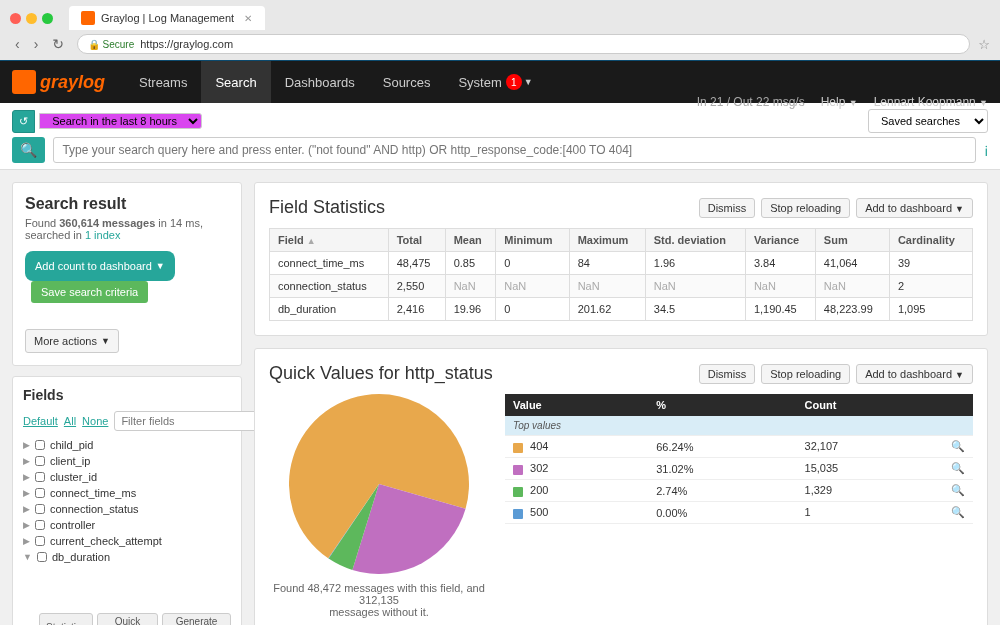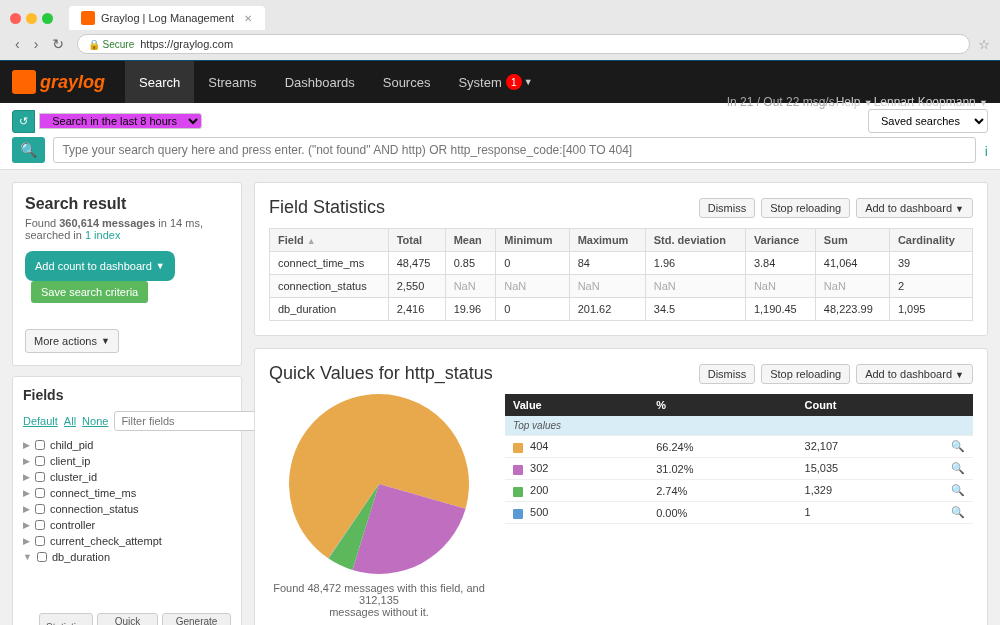--- a/index.html
+++ b/index.html
@@ -26,21 +26,21 @@
     .address-actions { display: flex; gap: 6px; align-items: center; color: #888; font-size: 13px; }
 
     
     .app-nav { background: #1a1a1a; display: flex; align-items: center; padding: 0 12px; height: 42px; }
     .logo { color: #ff6600; font-size: 18px; font-weight: bold; font-style: italic; margin-right: 20px; display: flex; align-items: center; gap: 4px; }
     .logo-box { width: 24px; height: 24px; background: #ff6600; border-radius: 3px; }
     .nav-items { display: flex; gap: 0; }
     .nav-item { color: #ccc; padding: 0 14px; height: 42px; display: flex; align-items: center; font-size: 13px; cursor: pointer; text-decoration: none; }
     .nav-item.active { background: #333; color: white; }
     .nav-badge { background: red; color: white; border-radius: 50%; width: 16px; height: 16px; display: flex; align-items: center; justify-content: center; font-size: 10px; margin-left: 4px; }
-    .nav-right { margin-left: auto; display: flex; align-items: center; gap: 1px; color: #ccc; font-size: 12px; margin-top: 39px; }
+    .nav-right { margin-left: auto; display: flex; align-items: center; gap: 16px; color: #ccc; font-size: 12px; margin-top: 39px; }
     .nav-throughput { color: #aaa; }
 
     
     .search-section { background: white; border-bottom: 1px solid #ddd; padding: 6px 12px; }
     .search-top { display: flex; align-items: center; gap: 8px; margin-bottom: 4px; }
     .search-time-selector { display: flex; align-items: center; gap: 4px; }
     .search-btn-icon { background: #26a69a; border: 1px solid #1e8e84; border-radius: 3px 0 0 3px; padding: 4px 6px; color: white; cursor: pointer; font-size: 11px; }
     .time-dropdown { border: 1px solid #ccc; border-radius: 0 3px 3px 0; padding: 0 8px; font-size: 11px; background: #d946ef; cursor: pointer; min-width: 140px; }
     .saved-searches { border: 1px solid #ccc; border-radius: 3px; padding: 4px 8px; font-size: 11px; background: white; margin-left: auto; min-width: 120px; }
     .search-query-row { display: flex; align-items: center; gap: 8px; }
@@ -138,22 +138,22 @@
     </div>
   </div>
 </div>
 
 <div class="app-nav">
   <div class="logo">
     <div class="logo-box"></div>
     <span>graylog</span>
   </div>
   <div class="nav-items">
+    <a class="nav-item">Streams</a>
     <a class="nav-item active">Search</a>
-    <a class="nav-item">Streams</a>
     <a class="nav-item">Dashboards</a>
     <a class="nav-item">Sources</a>
     <a class="nav-item">
       <span>System</span>
       <span class="nav-badge">1</span>
       <span style="font-size:9px;margin-left:2px;">▼</span>
     </a>
   </div>
   <div class="nav-right">
     <span class="nav-throughput">In 21 / Out 22 msg/s</span>

